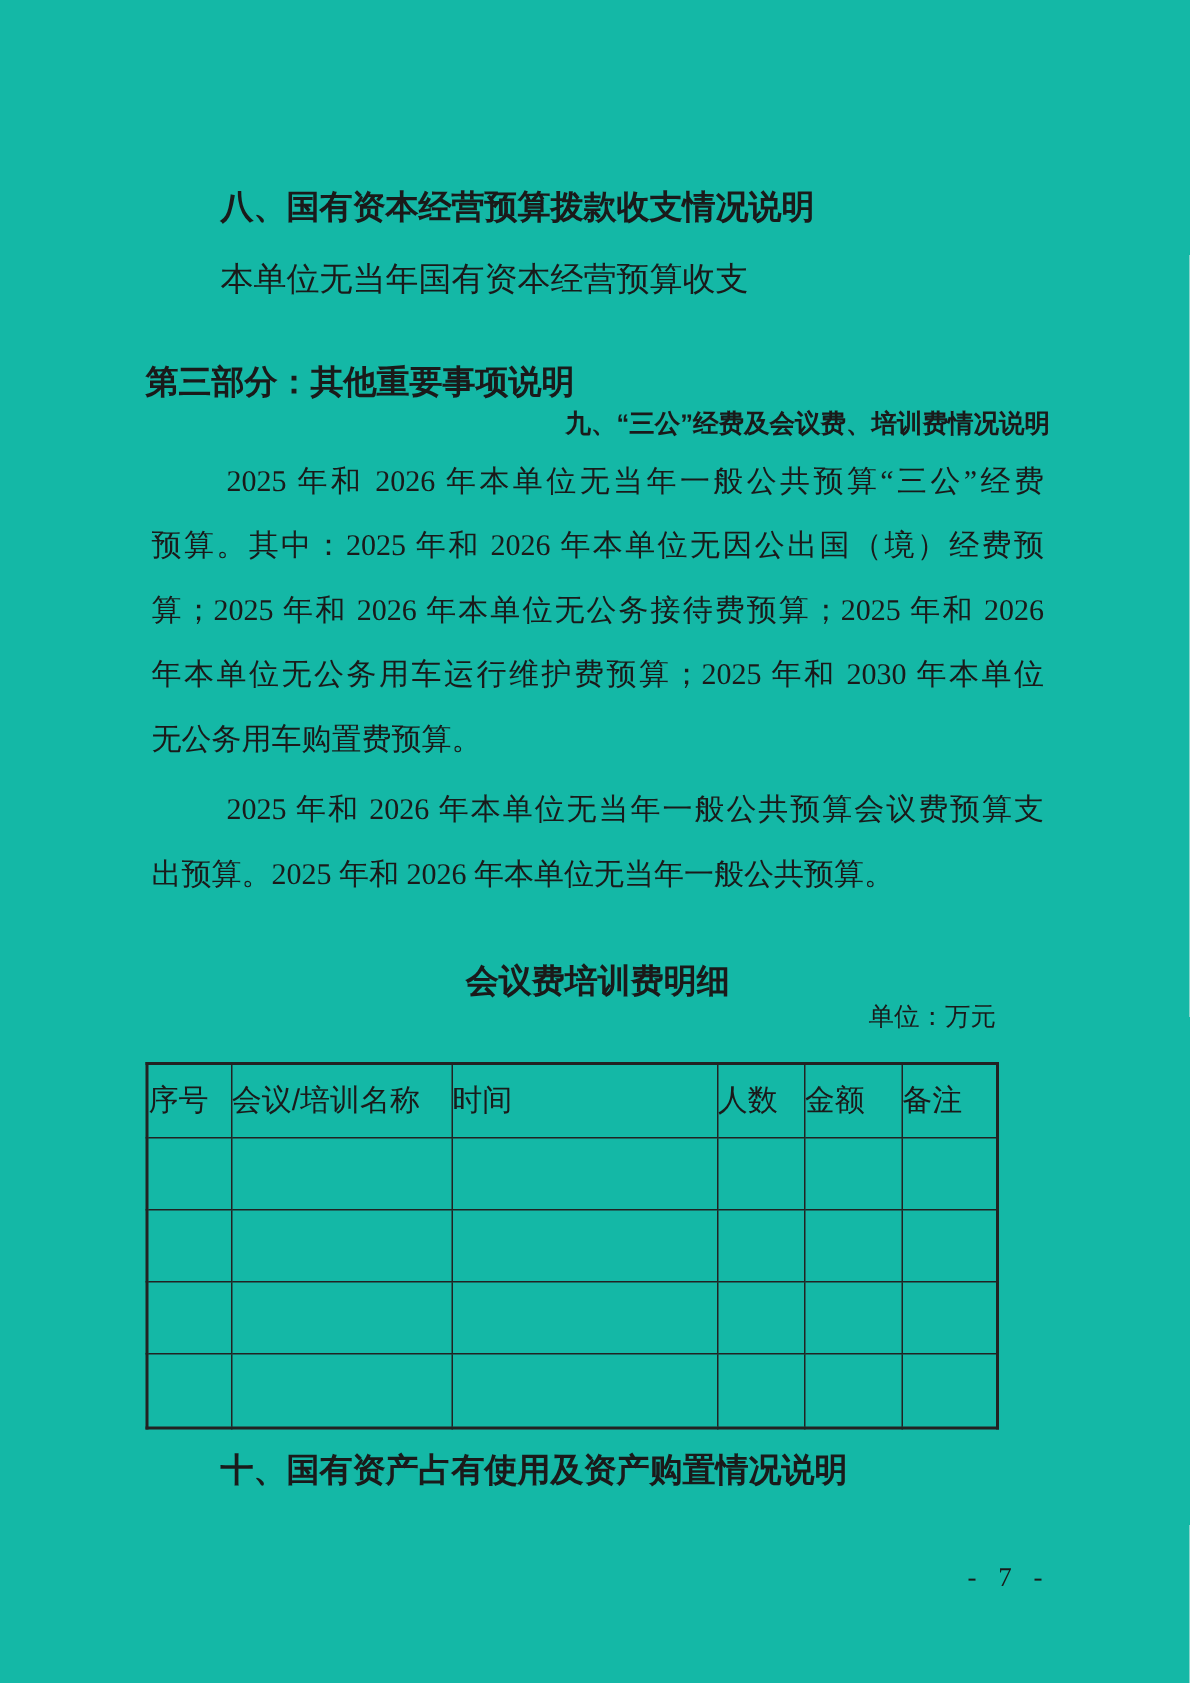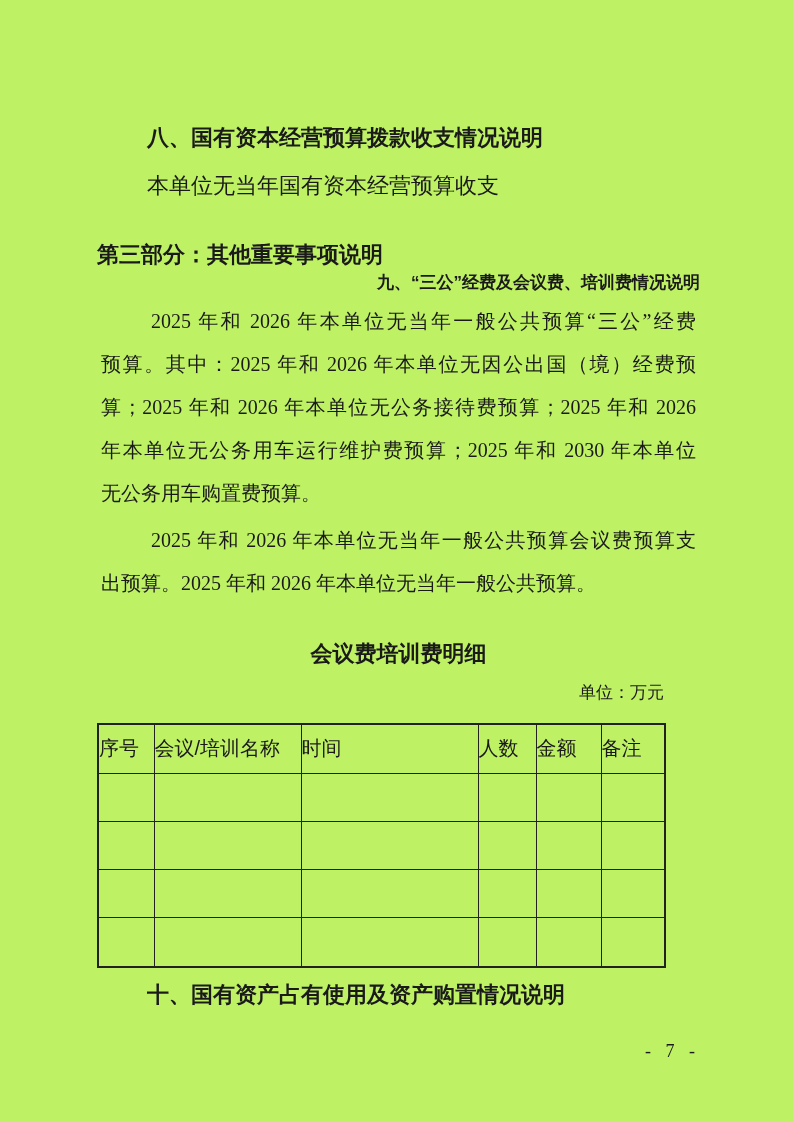--- a/index.html
+++ b/index.html
@@ -1,21 +1,21 @@
 <!DOCTYPE html>
 <html><head>
 <meta charset="utf-8">
 <style>
   html, body { margin: 0; padding: 0; background: #e8e8e8; }
   .page {
     position: relative;
     width: 793px;
     height: 1122px;
     margin: 0 auto;
-    background: #bef264;
+    background: #14b8a6;
     color: #1a1a1a;
     font-family: "Liberation Serif", "DejaVu Serif", serif;
     overflow: hidden;
   }
   .content {
     position: absolute;
     left: 97px;
     top: 0;
     width: 603px;
   }
@@ -33,21 +33,21 @@
   .h9 { font-size: 17px; line-height: 28px; padding-left: 50px; text-align: right; }
   .para { font-size: 20px; line-height: 43px; margin: 4px; }
   .para#para1 { margin-top: 3px; }
   .para#para2 { margin-top: 0; }
   .para .line { text-align: justify; text-align-last: justify; }
   .para .line.first { text-indent: 50px; }
   .para .line.last { text-align-last: left; }
   .table-title { font-size: 22px; line-height: 28px; margin-top: 35px; text-align: center; }
   .unit-note {
     width: 567px; text-align: right;
-    font-size: 17px; line-height: 20px; margin-top: 15px;
+    font-size: 17px; line-height: 20px; 
   }
   table.detail {
     border-collapse: collapse;
     table-layout: fixed;
     width: 567px;
     margin-top: 20px;
     border: 2px solid #222222;
   }
   table.detail th, table.detail td {
     border: 1px solid #222222;

